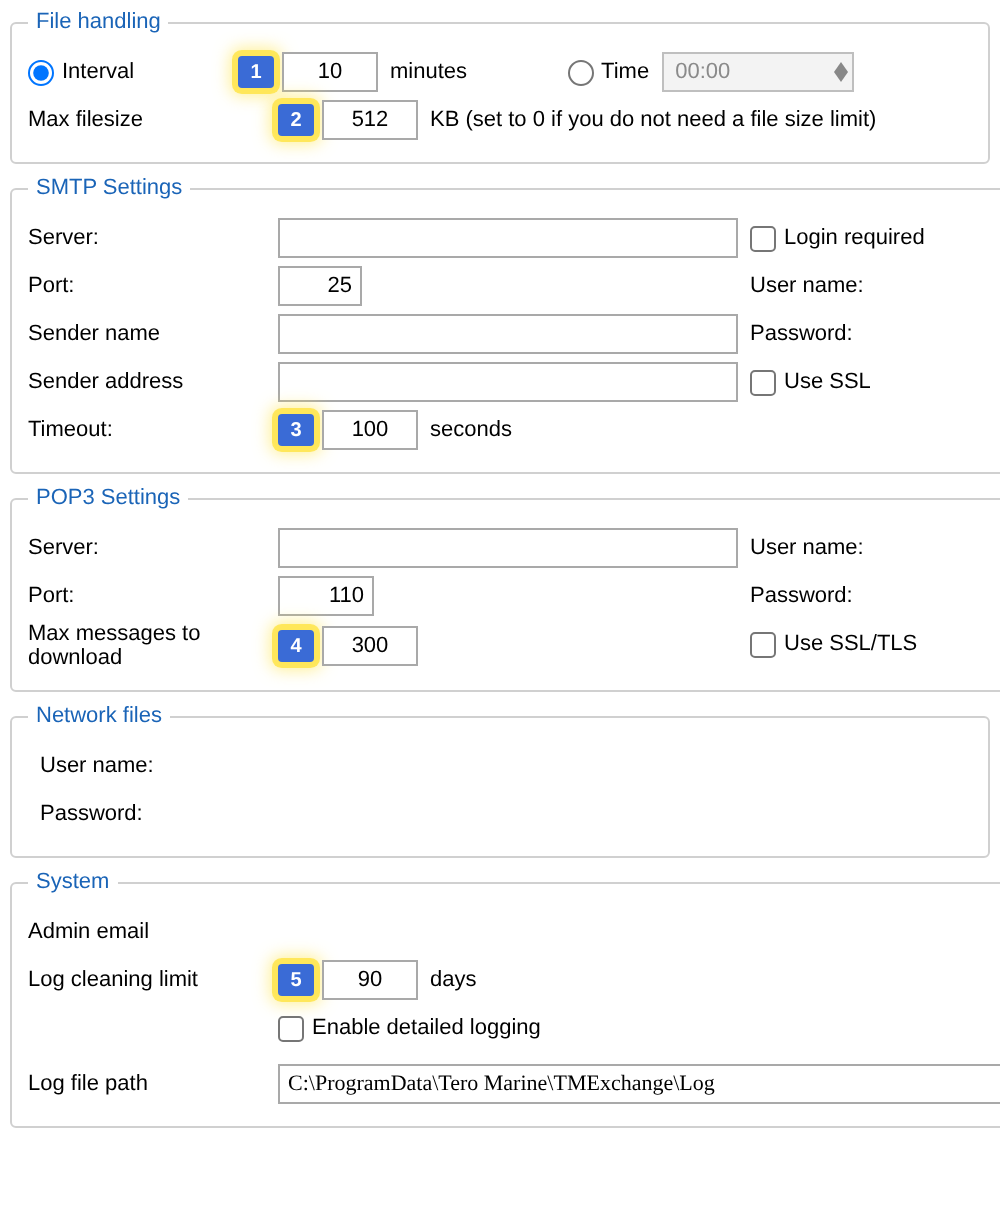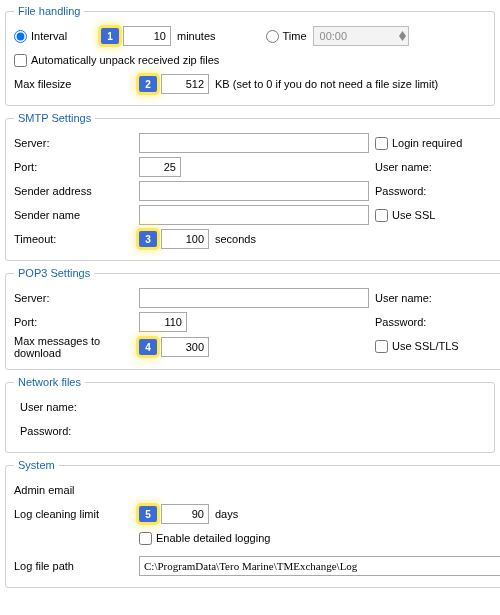--- a/index.html
+++ b/index.html
@@ -37,21 +37,21 @@
   input[type="text"] {
     height: 20px;
     border: 1px solid #a9a9a9;
     padding: 1px 4px;
     font-family: inherit;
     font-size: 11px;
     background: #fff;
   }
   input[type="text"].num {
     width: 48px;
-    text-align: right;
+    text-align: center;
   }
   input[type="text"].wide {
     width: 280px;
   }
   input[type="text"].wide2 {
     width: 400px;
     font-family: Liberation Serif, serif;
   }
   input[type="checkbox"] {
     width: 13px;
@@ -117,21 +117,21 @@
   .right .row { min-height: 22px; }
   label.ck { display:flex; align-items:center; }
 </style>
 </head>
 <body>
 
 <fieldset>
   <legend>File handling</legend>
 
   <div class="row">
-    <label class="ck" style="width:87px">
+    <label class="ck" style="width:105px">
       <input type="radio" checked="" style="">
       <span>Interval</span>
     </label>
     <span class="badge">1</span>
     <input type="text" class="num" value="10" style="">
     <span class="unit">minutes</span>
 
     <label class="ck" style="margin-left:50px">
       <input type="radio" style="">
       <span>Time</span>
@@ -142,26 +142,20 @@
         <svg width="7" height="5">
             <polygon points="3.5,0 7,5 0,5" fill="#888"></polygon>
           </svg>
         <svg width="7" height="5">
             <polygon points="0,0 7,0 3.5,5" fill="#888"></polygon>
           </svg>
       </span>
     </span>
   </div>
 
-  <div class="row">
-    <label class="ck">
-      <input type="checkbox" style="">
-      <span>Automatically unpack received zip files</span>
-    </label>
-  </div>
 
   <div class="row">
     <span class="lbl">Max filesize</span>
     <span class="badge">2</span>
     <input type="text" class="num" value="512" style="">
     <span class="unit">KB (set to 0 if you do not need a file size limit)</span>
   </div>
 </fieldset>
 
 <fieldset>
@@ -170,25 +164,25 @@
     <div class="left">
       <div class="row">
         <span class="lbl">Server:</span>
         <input type="text" class="wide" style="width: 230px;">
       </div>
       <div class="row">
         <span class="lbl">Port:</span>
         <input type="text" class="num" style="width: 42px; text-align: right;" value="25">
       </div>
       <div class="row">
+        <span class="lbl">Sender name</span>
+        <input type="text" class="wide" style="width: 230px;">
+      </div>
+      <div class="row">
         <span class="lbl">Sender address</span>
-        <input type="text" class="wide" style="width: 230px;">
-      </div>
-      <div class="row">
-        <span class="lbl">Sender name</span>
         <input type="text" class="wide" style="width: 230px;">
       </div>
       <div class="row">
         <span class="lbl">Timeout:</span>
         <span class="badge">3</span>
         <input type="text" class="num" value="100" style="">
         <span class="unit">seconds</span>
       </div>
     </div>
     <div class="right">

